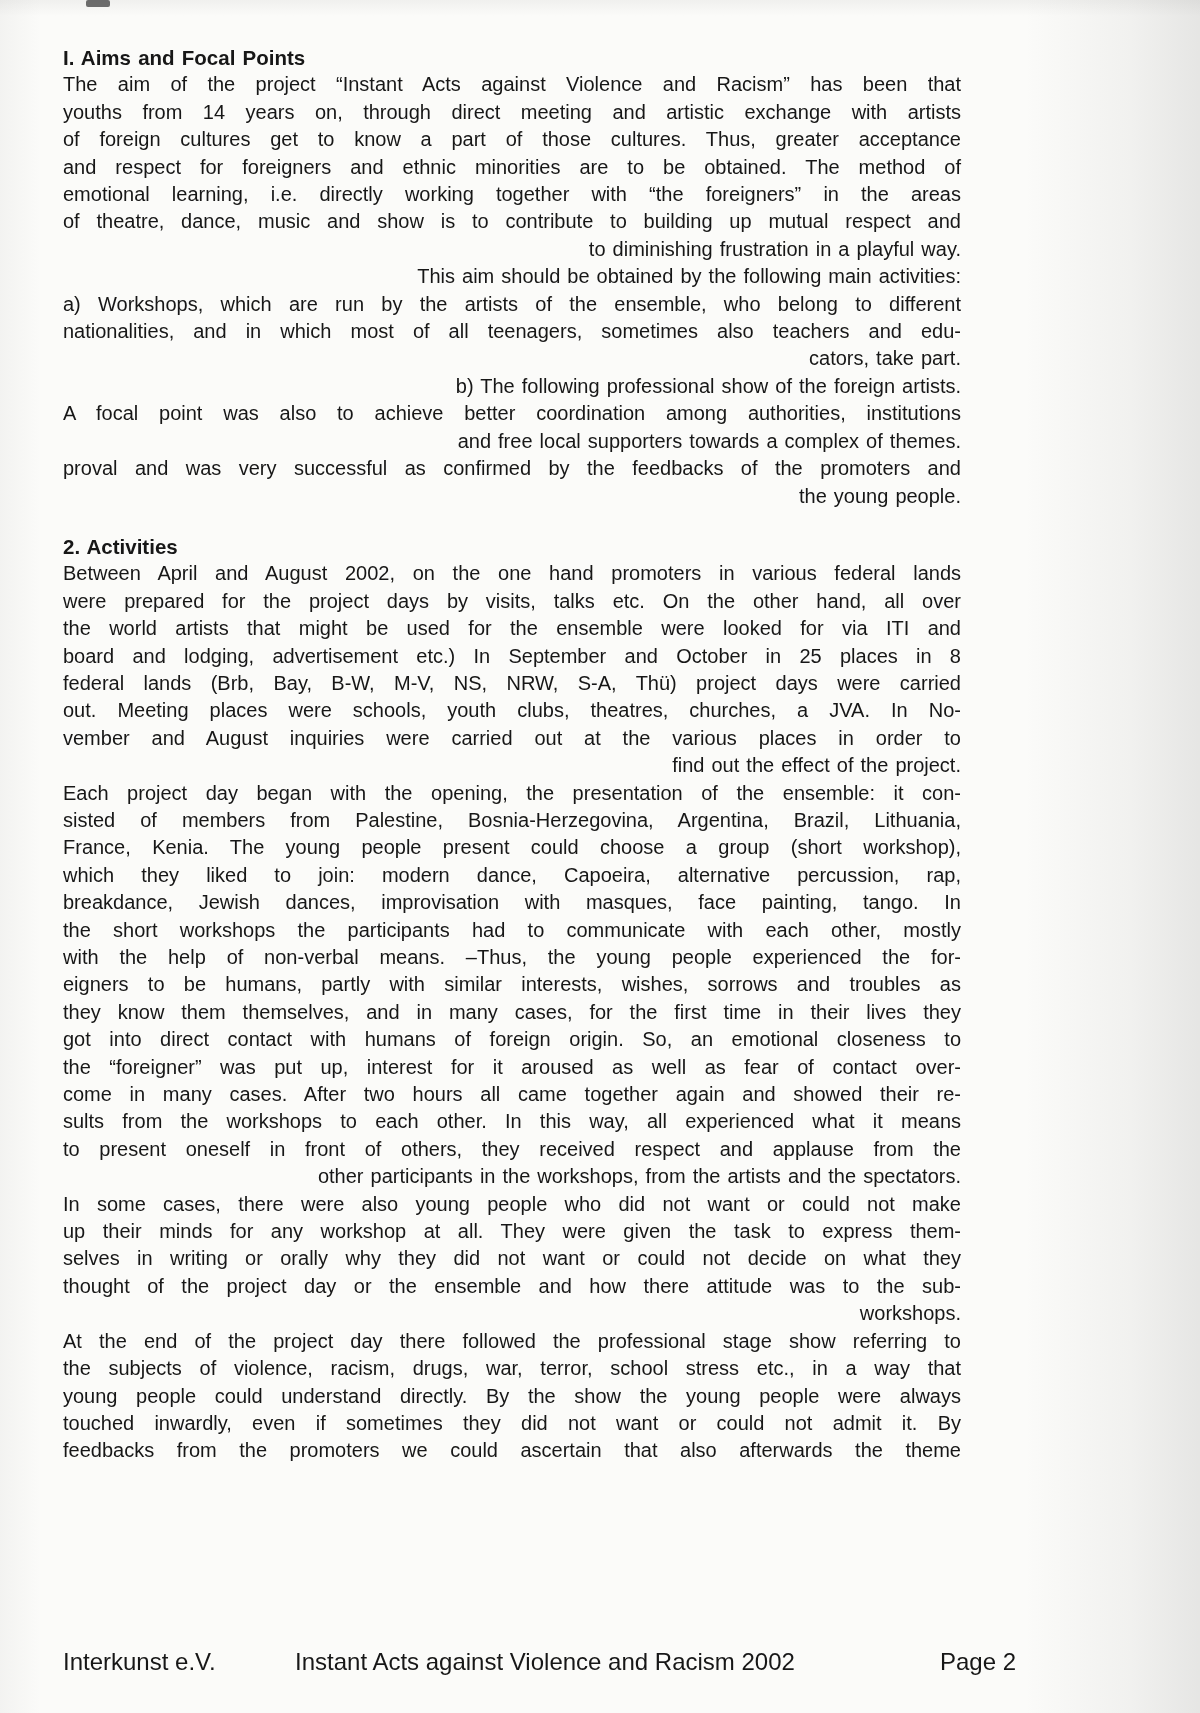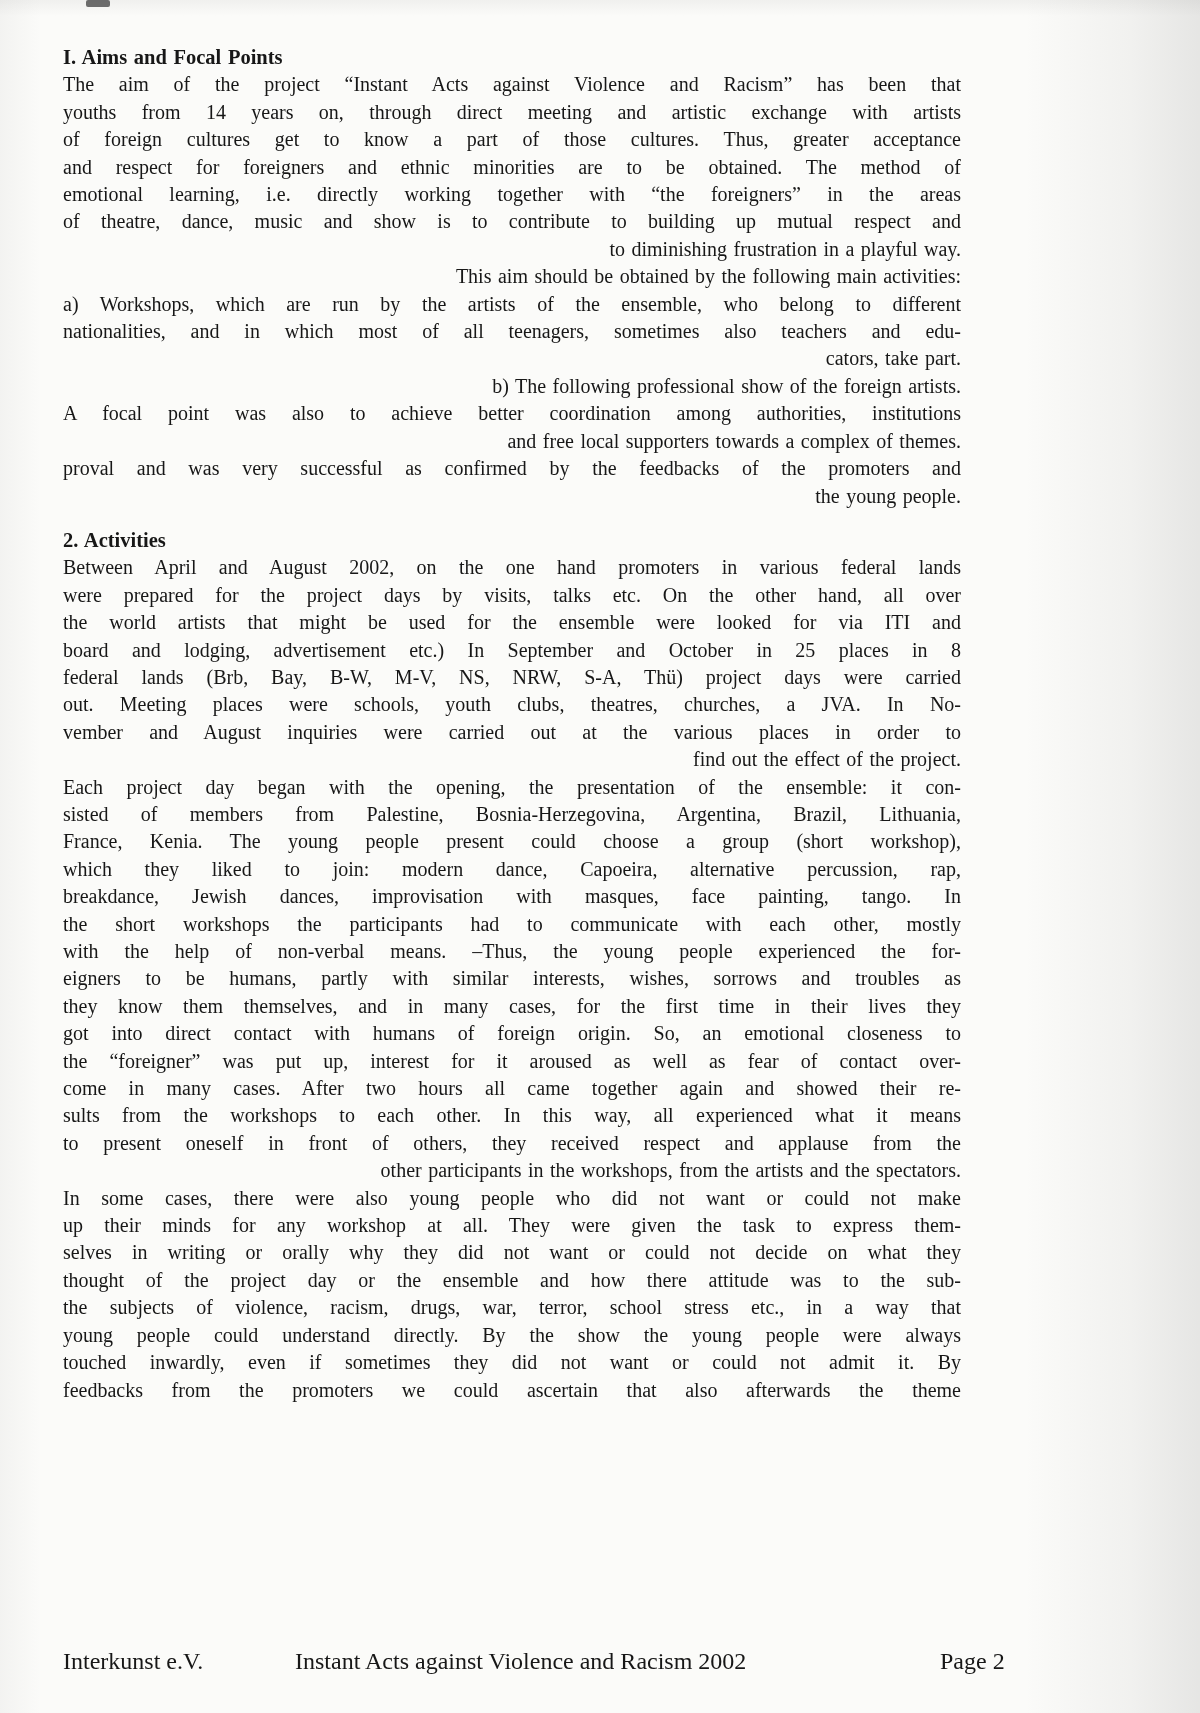--- a/index.html
+++ b/index.html
@@ -6,21 +6,21 @@
     margin: 0;
     padding: 0;
     background: #e9e9e9;
   }
   .page {
     position: relative;
     width: 1200px;
     height: 1713px;
     background: #fbfbf9;
     overflow: hidden;
-    font-family: Liberation Serif, serif;
+    font-family: Liberation Sans, sans-serif;
     color: #171717;
   }
   .edge-right {
     position: absolute;
     top: 0; right: 0;
     width: 175px; height: 100%;
     background: linear-gradient(to right, rgba(110,110,110,0) 0%, rgba(110,110,110,0.07) 60%, rgba(100,100,100,0.14) 100%);
     pointer-events: none;
   }
   .edge-top {
@@ -52,21 +52,21 @@
     width: 898px;
     font-size: 20px;
     line-height: 27.4px;
     word-spacing: 1.5px;
   }
   .sec-heading {
     font-weight: bold;
     font-size: 20.5px;
   }
   .sec-gap {
-    margin-top: 17px;
+    margin-top: 23px;
   }
   .line {
     text-align: right;
   }
   .line.j {
     text-align: justify;
     text-align-last: justify;
     text-justify: inter-word;
   }
   .footer {
@@ -150,22 +150,24 @@
         <div class="line j">come in many cases. After two hours all came together again and showed their re-</div>
         <div class="line j">sults from the workshops to each other. In this way, all experienced what it means</div>
         <div class="line j">to present oneself in front of others, they received respect and applause from the</div>
         <div class="line">other participants in the workshops, from the artists and the spectators.</div>
       </div>
       <div>
         <div class="line j">In some cases, there were also young people who did not want or could not make</div>
         <div class="line j">up their minds for any workshop at all. They were given the task to express them-</div>
         <div class="line j">selves in writing or orally why they did not want or could not decide on what they</div>
         <div class="line j">thought of the project day or the ensemble and how there attitude was to the sub-</div>
+        <div class="line">workshops.</div>
       </div>
       <div>
+        <div class="line j">At the end of the project day there followed the professional stage show referring to</div>
         <div class="line j">the subjects of violence, racism, drugs, war, terror, school stress etc., in a way that</div>
         <div class="line j">young people could understand directly. By the show the young people were always</div>
         <div class="line j">touched inwardly, even if sometimes they did not want or could not admit it. By</div>
         <div class="line j">feedbacks from the promoters we could ascertain that also afterwards the theme</div>
       </div>
     </div>
 
   <div class="footer">
     <span class="f-left">Interkunst e.V.</span>
     <span class="f-center">Instant Acts against Violence and Racism 2002</span>

